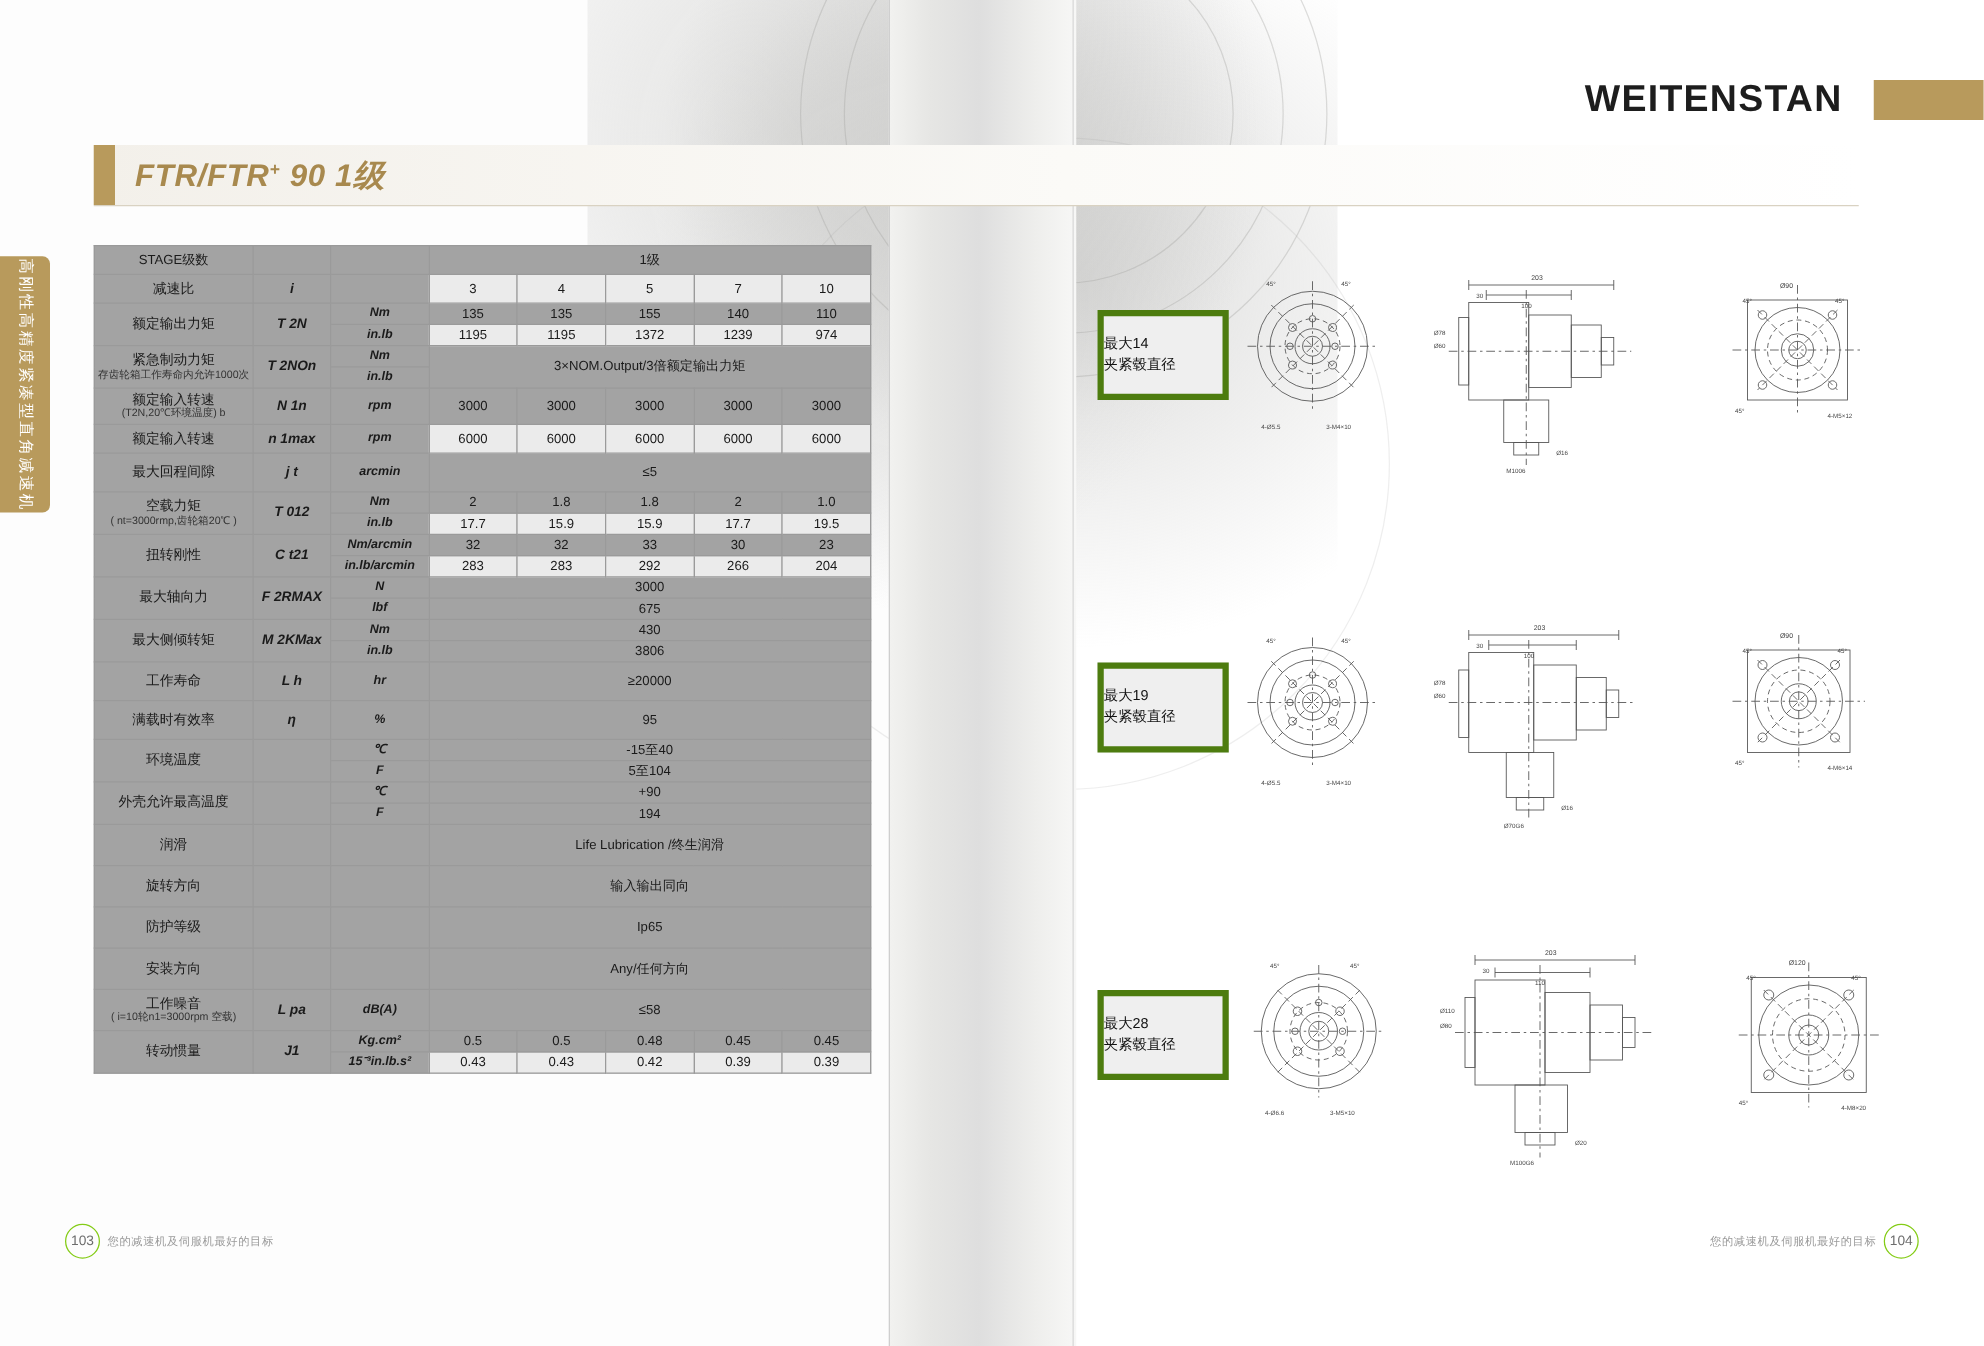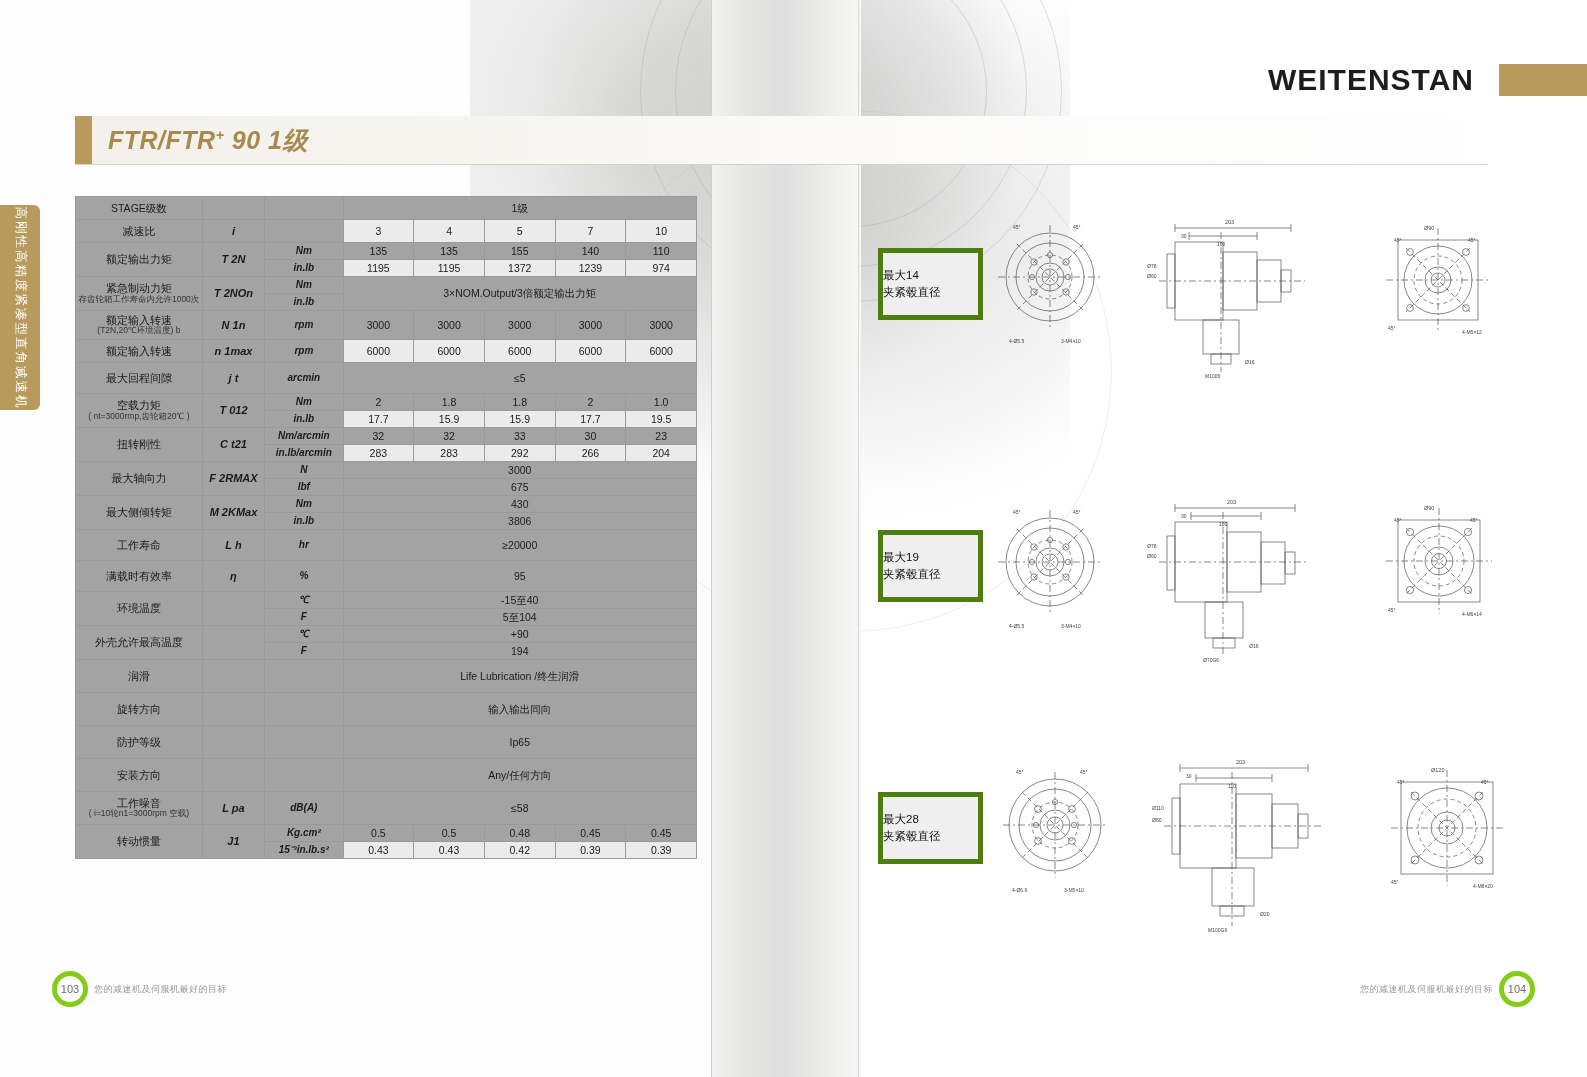--- a/index.html
+++ b/index.html
@@ -61,21 +61,21 @@
   
   .note-box{position:absolute;width:95px;height:62px;background:#efefef;border:5px solid #4d7c0f;
             display:flex;flex-direction:column;align-items:flex-start;justify-content:center;
             font-size:11.5px;line-height:1.5;color:#111;}
   .dwg{position:absolute;}
   .dwg svg{display:block;}
 
   
   .f-left{position:absolute;left:52px;bottom:70px;display:flex;align-items:center;gap:6px;}
   .f-right{position:absolute;right:52px;bottom:70px;display:flex;align-items:center;gap:6px;}
-  .pg-circle{width:26px;height:26px;border-radius:50%;border:5px solid #84cc16;color:#6d6d6d;
+  .pg-circle{width:26px;height:26px;border-radius:50%;border:1px solid #84cc16;color:#6d6d6d;
              display:flex;align-items:center;justify-content:center;font-size:11px;}
   .f-txt{font-size:9px;color:#9a9a9a;letter-spacing:.5px;}
 </style>
 </head>
 <body>
 
 <div class="page-bg"></div>
 <div class="left-page"></div>
 <div class="right-page"></div>
 

